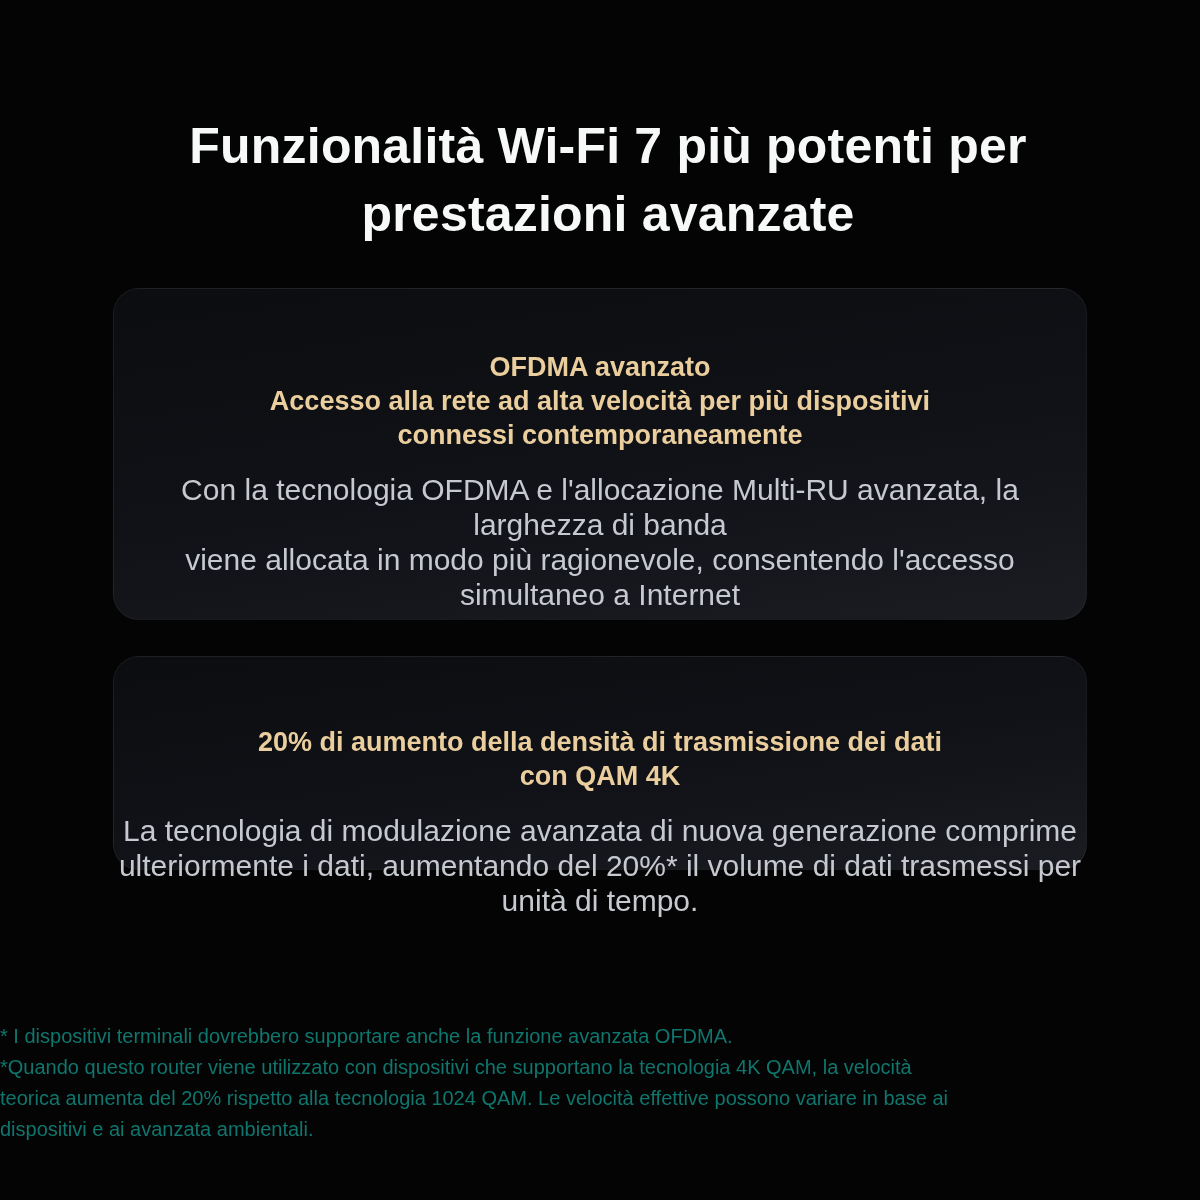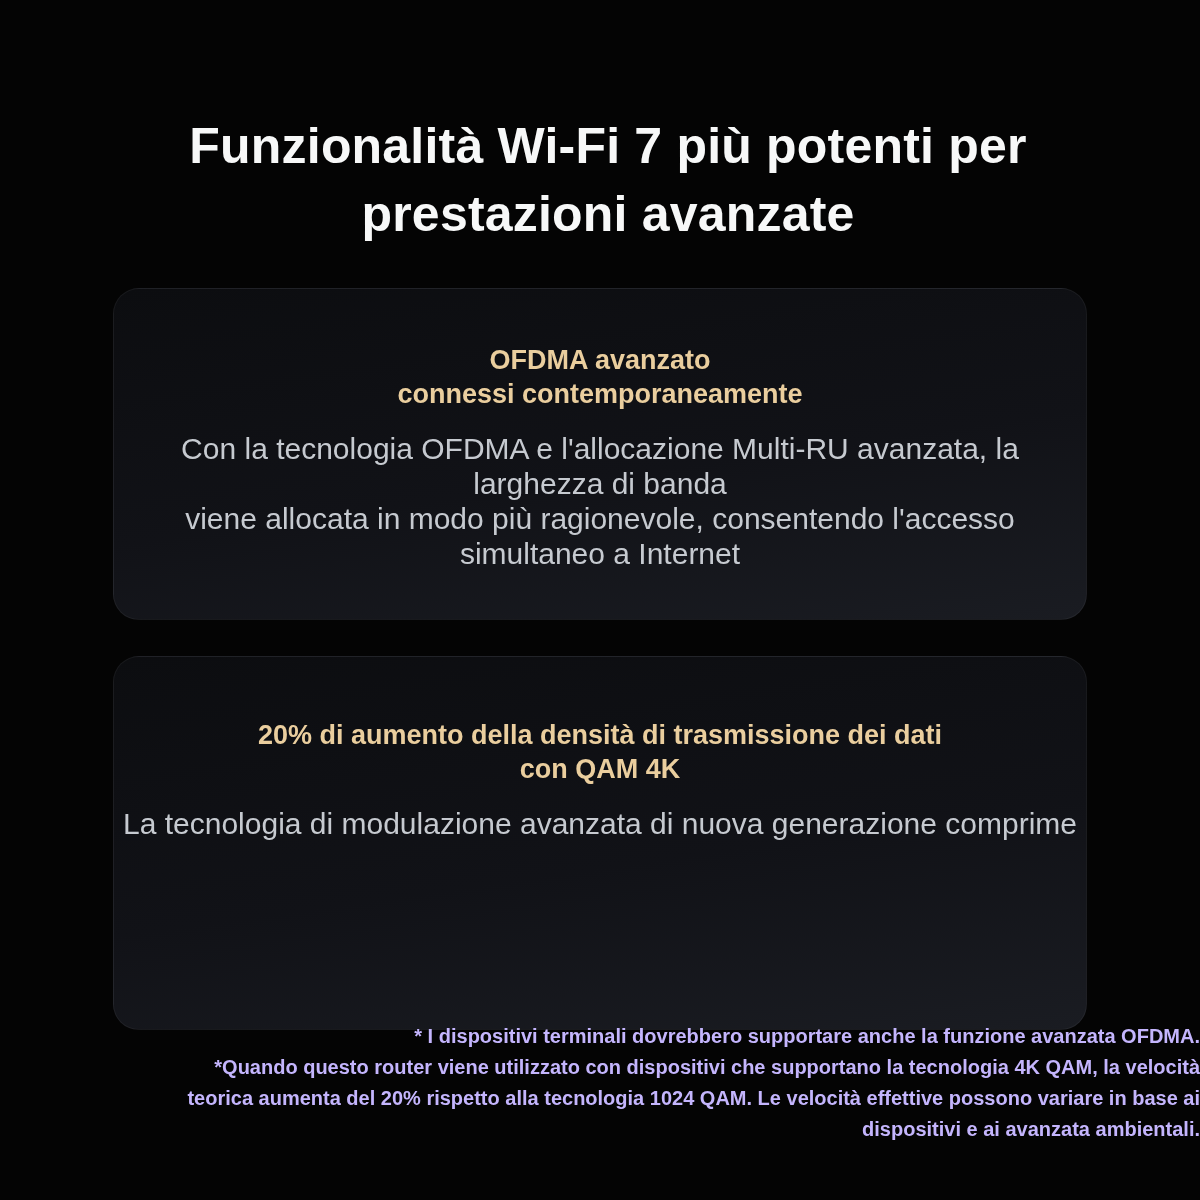--- a/index.html
+++ b/index.html
@@ -36,77 +36,80 @@
     position: absolute;
     left: 113px;
     width: 974px;
     box-sizing: border-box;
     border-radius: 26px;
     background: linear-gradient(172deg, #0c0d10 0%, #111217 55%, #1a1c22 100%);
     border: 1px solid rgba(255, 255, 255, 0.05);
     text-align: center;
   }
   .card-ofdma { top: 288px; height: 332px; padding-top: 54px; }
-  .card-qam   { top: 656px; height: 374px; padding-top: 61px; }
+  .card-qam   { top: 656px; height: 214px; padding-top: 61px; }
 
   .card-heading {
-    margin: 0;
+    margin: 7px;
     font-size: 27px;
     line-height: 34px;
     font-weight: 700;
     color: #eace9e;
   }
   .card-body {
     margin: 20px 0 0 0;
     font-size: 30px;
     line-height: 35px;
     font-weight: 400;
     color: #c6cad0;
   }
 
   .footnotes {
     position: absolute;
     top: 1021px;
     left: 0;
     width: 100%;
-    text-align: right;
+    text-align: left;
     font-size: 20px;
     line-height: 31px;
-    font-weight: 700;
-    color: #c4b5fd;
+    font-weight: 400;
+    color: #0f766e;
   }
 </style>
 </head>
 <body>
 
 <div class="page">
 
   <h1 class="title">
     <span class="line">Funzionalità Wi-Fi 7 più potenti per</span>
     <span class="line">prestazioni avanzate</span>
   </h1>
 
   <section class="card card-ofdma">
     <h2 class="card-heading">
       <span class="line">OFDMA avanzato</span>
+      <span class="line">Accesso alla rete ad alta velocità per più dispositivi</span>
       <span class="line">connessi contemporaneamente</span>
     </h2>
     <p class="card-body">
       <span class="line">Con la tecnologia OFDMA e l'allocazione Multi-RU avanzata, la larghezza di banda</span>
       <span class="line">viene allocata in modo più ragionevole, consentendo l'accesso simultaneo a Internet</span>
     </p>
   </section>
 
   <section class="card card-qam">
     <h2 class="card-heading">
       <span class="line">20% di aumento della densità di trasmissione dei dati</span>
       <span class="line">con QAM 4K</span>
     </h2>
     <p class="card-body">
       <span class="line">La tecnologia di modulazione avanzata di nuova generazione comprime</span>
+      <span class="line">ulteriormente i dati, aumentando del 20%* il volume di dati trasmessi per</span>
+      <span class="line">unità di tempo.</span>
     </p>
   </section>
 
   <footer class="footnotes">
     <span class="line">* I dispositivi terminali dovrebbero supportare anche la funzione avanzata OFDMA.</span>
     <span class="line">*Quando questo router viene utilizzato con dispositivi che supportano la tecnologia 4K QAM, la velocità</span>
     <span class="line">teorica aumenta del 20% rispetto alla tecnologia 1024 QAM. Le velocità effettive possono variare in base ai</span>
     <span class="line">dispositivi e ai avanzata ambientali.</span>
   </footer>
 

